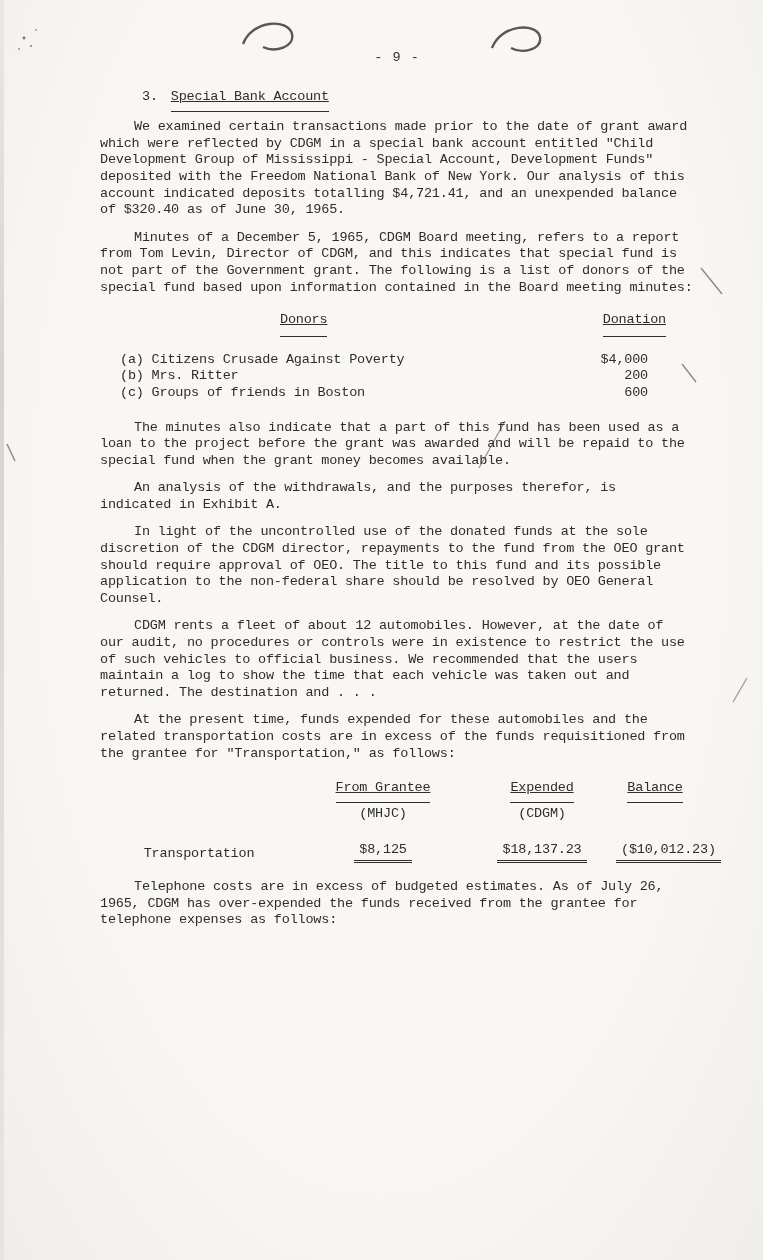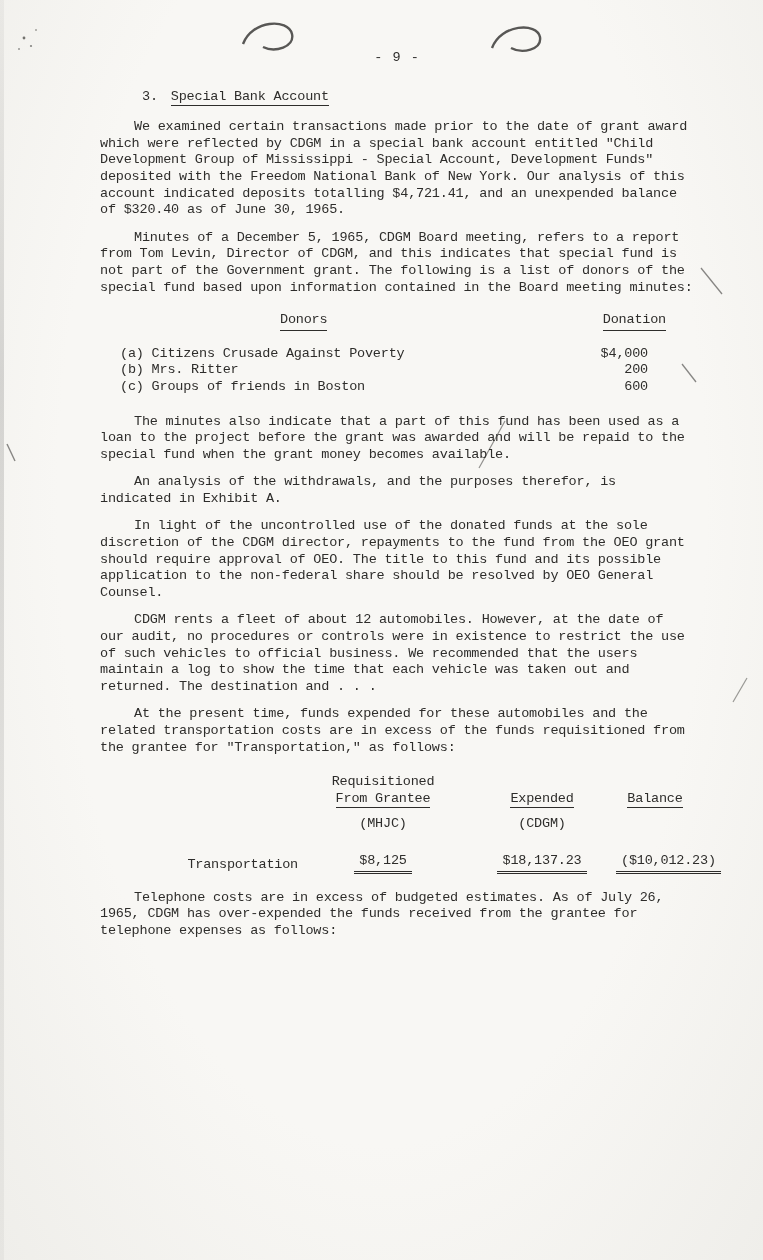--- a/index.html
+++ b/index.html
@@ -16,39 +16,39 @@
   }
   .scan-edge {
     position:absolute; left:0; top:0; width:4px; height:100%;
     background:linear-gradient(to bottom, rgba(60,60,60,.05) 0%, rgba(60,60,60,.18) 30%, rgba(60,60,60,.12) 60%, rgba(60,60,60,.05) 100%);
   }
   .content { position:absolute; left:100px; top:50px; width:594px; }
   .pageno { text-align:center; margin:0 0 22px; letter-spacing:1px; }
   p.para { margin:0 0 11px; text-indent:34px; }
   .heading { margin:16px 0 14px 42px; white-space:nowrap; }
   .heading .num { margin-right:13px; }
-  .u { border-bottom:1px solid #2e2d2b; padding-bottom:1px; }
+  .u { border-bottom:1px solid #2e2d2b; padding-bottom:7px;text-decoration:underline; }
   .dbl { border-bottom:3px double #2e2d2b; padding:0 5px 1px; display:inline-block; }
 
   
   .donors { margin:16px 0 18px; }
   .dt-head { display:flex; justify-content:space-between; margin-bottom:15px;gap:24px; }
   .dt-head .h1 { margin-left:180px; }
   .dt-head .h2 { margin-right:28px; }
   .dt-row { display:flex; justify-content:space-between; }
   .dt-row .lbl { margin-left:20px; }
   .dt-row .amt { width:130px; text-align:right; padding-right:46px; box-sizing:border-box; }
   .dt-total { display:flex; justify-content:flex-end; margin-top:18px; }
   .dt-total .tot { border-top:1px solid #2e2d2b; border-bottom:3px double #2e2d2b; padding:2px 7px 2px; margin-right:38px; }
 
   
   .ttable { margin:18px 0 16px; }
   .trow { display:grid; grid-template-columns:198px 170px 148px 1fr; align-items:end; }
   .trow .c { text-align:center; }
-  .trow .l { text-align:right; }
+  .trow .l { text-align:center; }
   .trow.sub { margin-top:9px; }
   .trow.vals { margin-top:20px; }
 
   .marks { position:absolute; left:0; top:0; pointer-events:none; }
   .marks path, .marks line { fill:none; stroke:#3c3b38; }
 </style>
 </head>
 <body>
 
 <div class="page">
@@ -88,26 +88,20 @@
     <p class="para">An analysis of the withdrawals, and the purposes therefor, is indicated in Exhibit A.</p>
     <p class="para">In light of the uncontrolled use of the donated funds at the sole discretion of the CDGM director, repayments to the fund from the OEO grant should require approval of OEO.  The title to this fund and its possible application to the non-federal share should be resolved by OEO General Counsel.</p>
 
 
     <p class="para">CDGM rents a fleet of about 12 automobiles.  However, at the date of our audit, no procedures or controls were in existence to restrict the use of such vehicles to official business.  We recommended that the users maintain a log to show the time that each vehicle was taken out and returned.  The destination and . . .</p>
     <p class="para">At the present time, funds expended for these automobiles and the related transportation costs are in excess of the funds requisitioned from the grantee for "Transportation," as follows:</p>
 
     <div class="ttable">
       <div class="trow">
         <span class="l"></span>
-        <span class="c">Requisitioned</span>
-        <span class="c"></span>
-        <span class="c"></span>
-      </div>
-      <div class="trow">
-        <span class="l"></span>
         <span class="c"><span class="u">From Grantee</span></span>
         <span class="c"><span class="u">Expended</span></span>
         <span class="c"><span class="u">Balance</span></span>
       </div>
       <div class="trow sub">
         <span class="l"></span>
         <span class="c">(MHJC)</span>
         <span class="c">(CDGM)</span>
         <span class="c"></span>
       </div>

